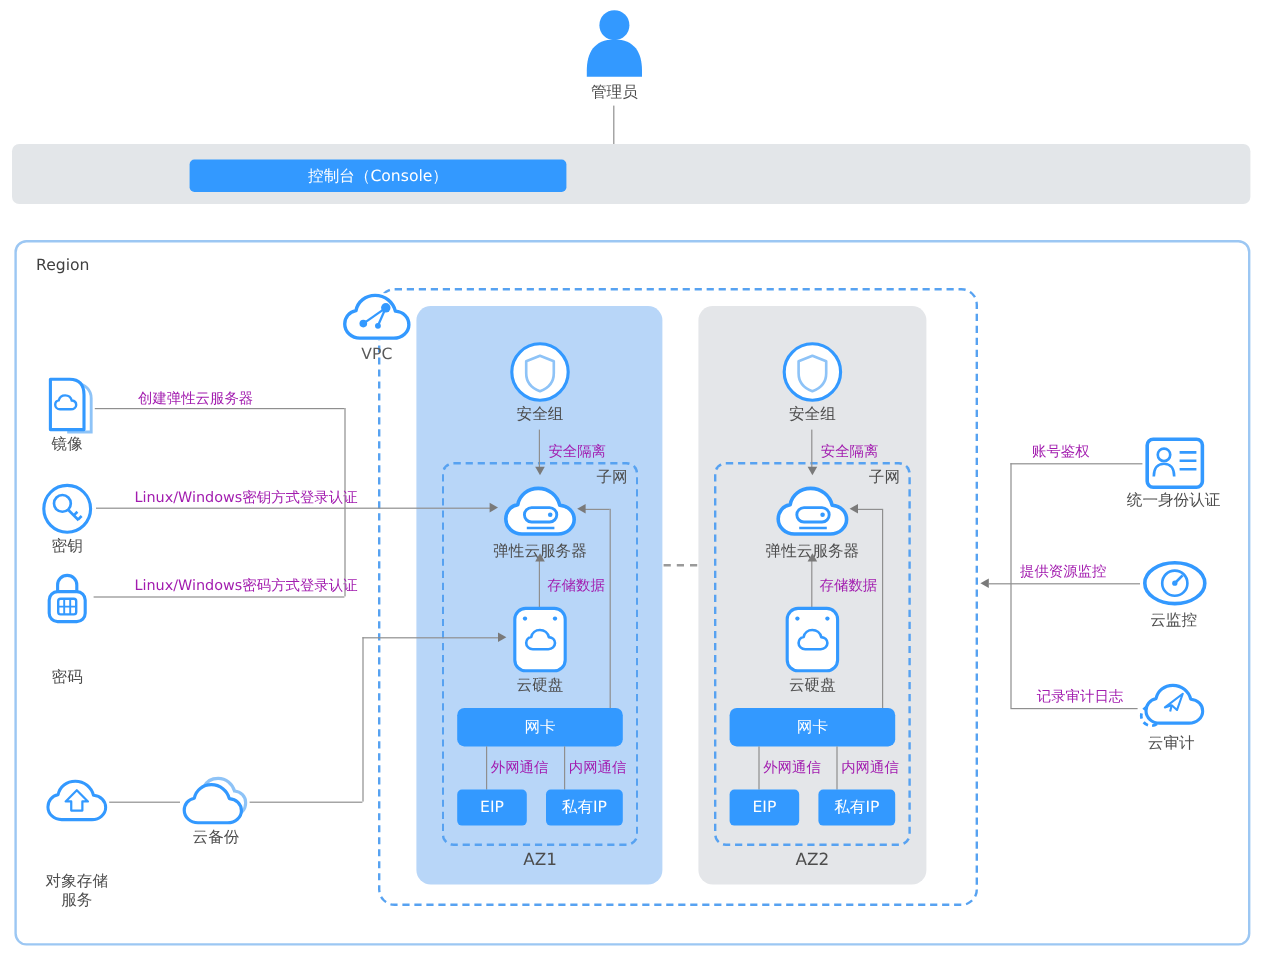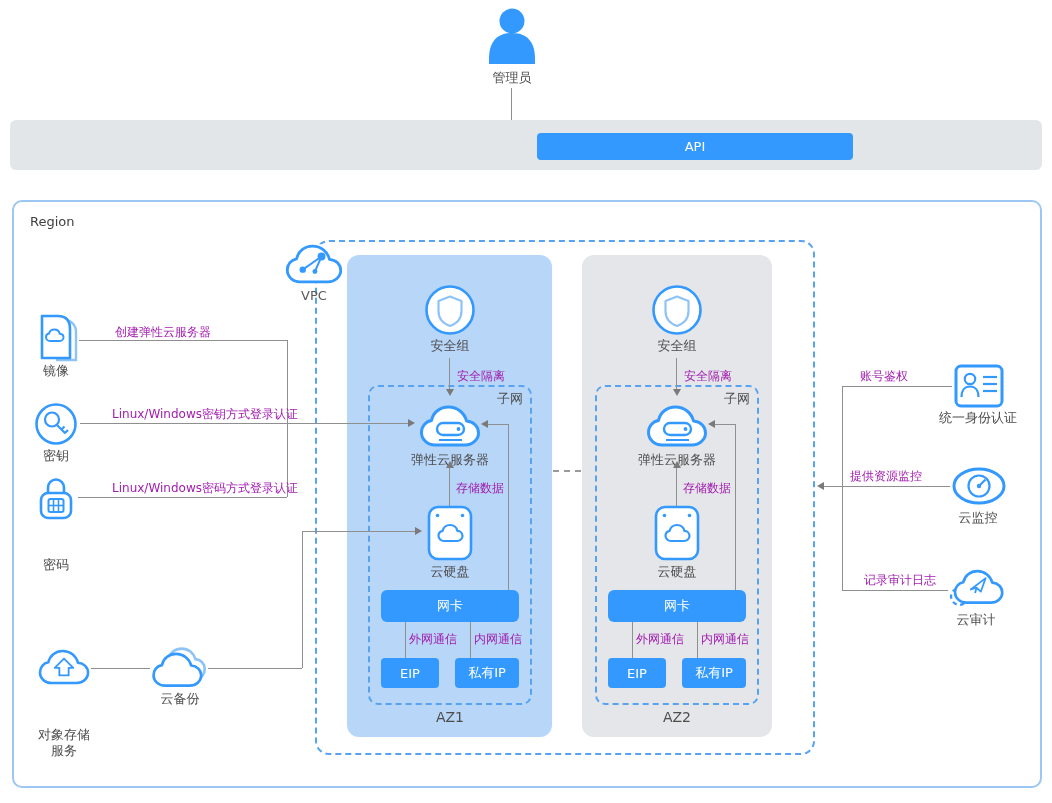--- a/index.html
+++ b/index.html
@@ -38,21 +38,21 @@
   <div class="abs" style="left:482px;top:6px;">
     <svg width="60" height="62" viewBox="0 0 60 62">
       <circle cx="30" cy="15" r="12.5" fill="#3399ff"></circle>
       <path d="M30 27 C13 27 7 38 7 53 L7 58 L53 58 L53 53 C53 38 47 27 30 27 Z" fill="#3399ff"></path>
     </svg>
   </div>
   <div class="node-label" style="left:462px;top:70px;width:100px;">管理员</div>
   <div class="vline" style="left:511px;top:88px;height:32px;"></div>
 
   <div class="bar"></div>
-  <div class="blue-btn" style="left:537px;top:133px;width:316px;height:27px;">API</div>
+  <div class="blue-btn" style="left:158px;top:133px;width:314px;height:27px;">控制台（Console）</div>
 
   <div class="region"></div>
   <div class="abs" style="left:30px;top:214px;font-size:13px;color:#404040;">Region</div>
 
   <div class="vpc-box"></div>
   <div class="abs" style="left:284px;top:241px;">
     <svg width="60" height="46" viewBox="0 0 64 46">
       <rect x="2" y="2" width="60" height="42" fill="#fff"></rect>
       <path d="M47 42 H17 C9.5 42 3.5 36.5 3.5 29.5 C3.5 23.5 7.5 18.5 13.5 17.5 C15 9.5 22 4 30.5 4 C39.5 4 46.5 10 48.5 18 C55.5 18.5 60.5 23.5 60.5 30 C60.5 36.5 54.5 42 47 42 Z" fill="#fff" stroke="#3399ff" stroke-width="3" stroke-linejoin="round"></path>
       <line x1="20" y1="29" x2="40" y2="15" stroke="#3399ff" stroke-width="2"></line>

